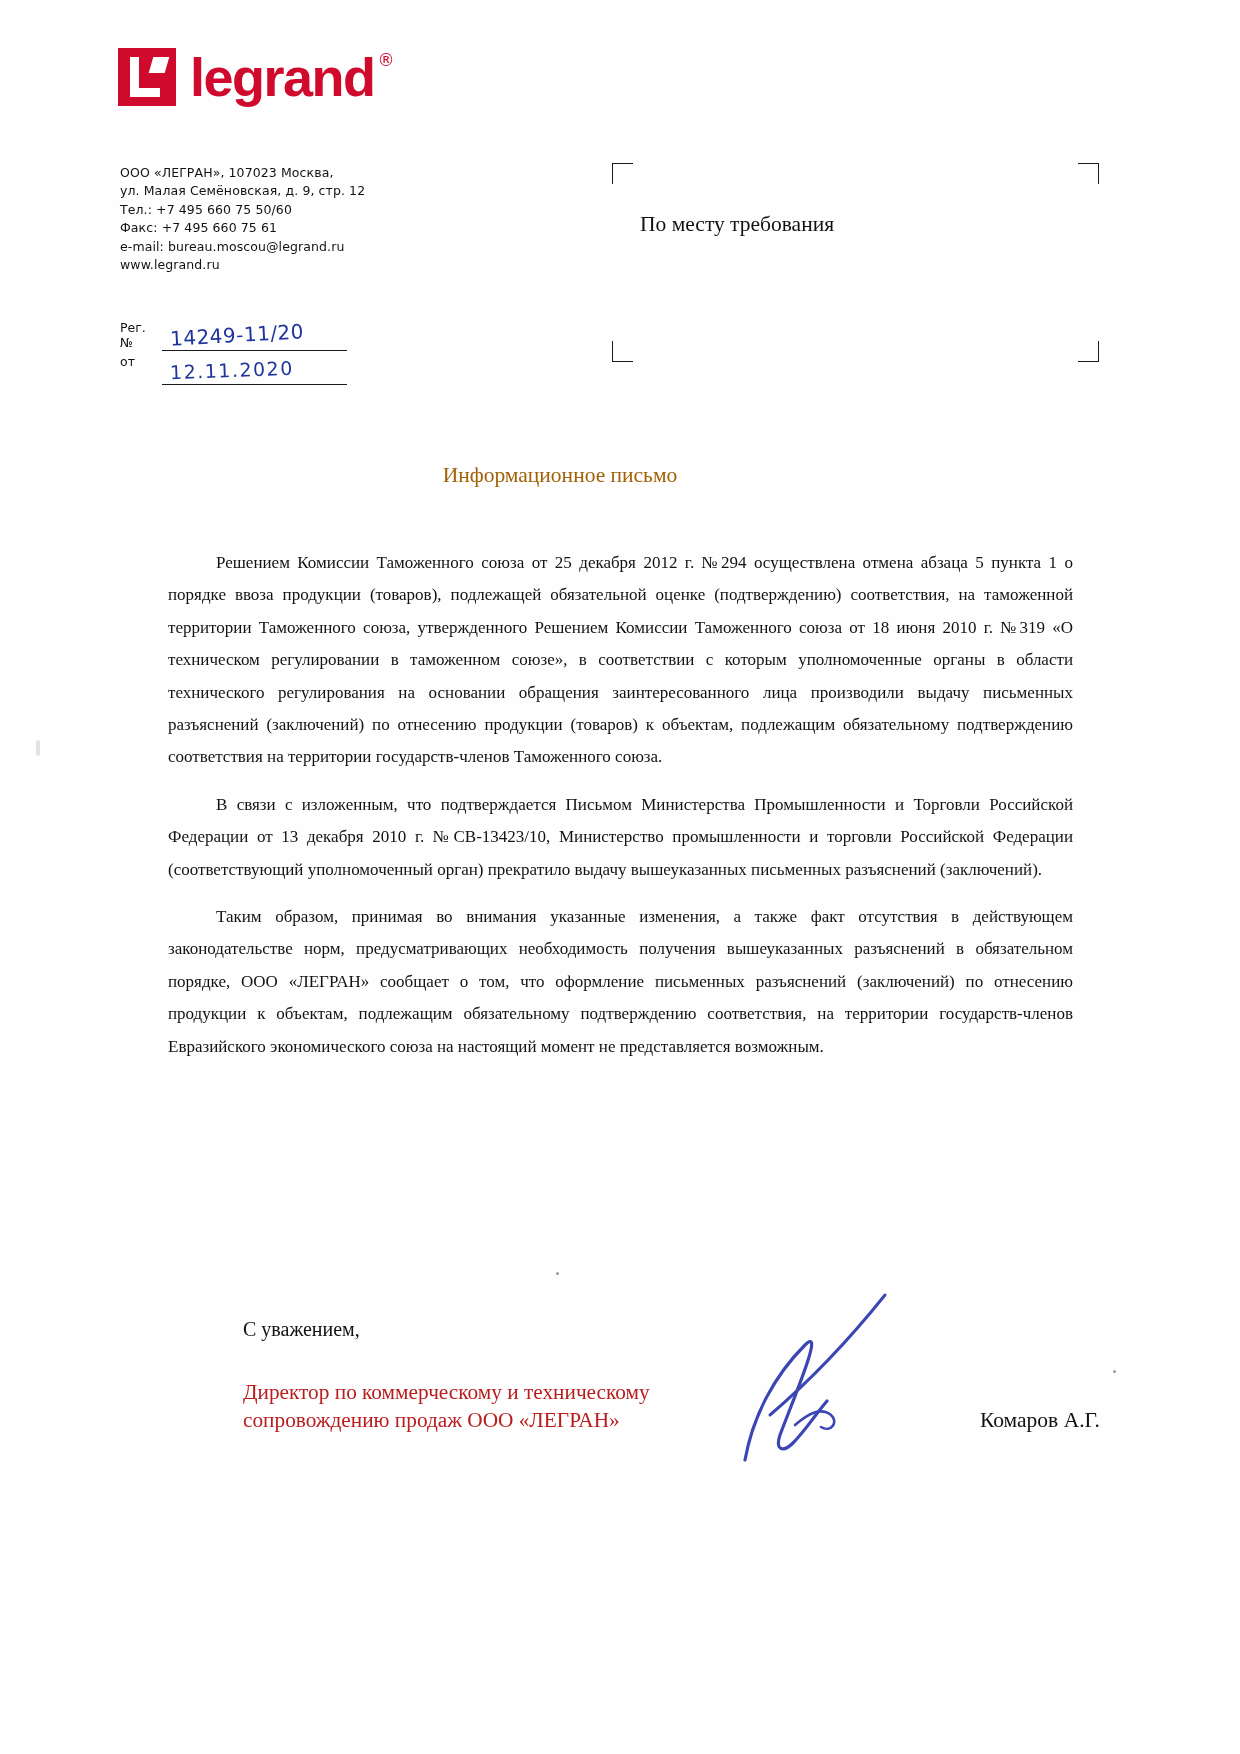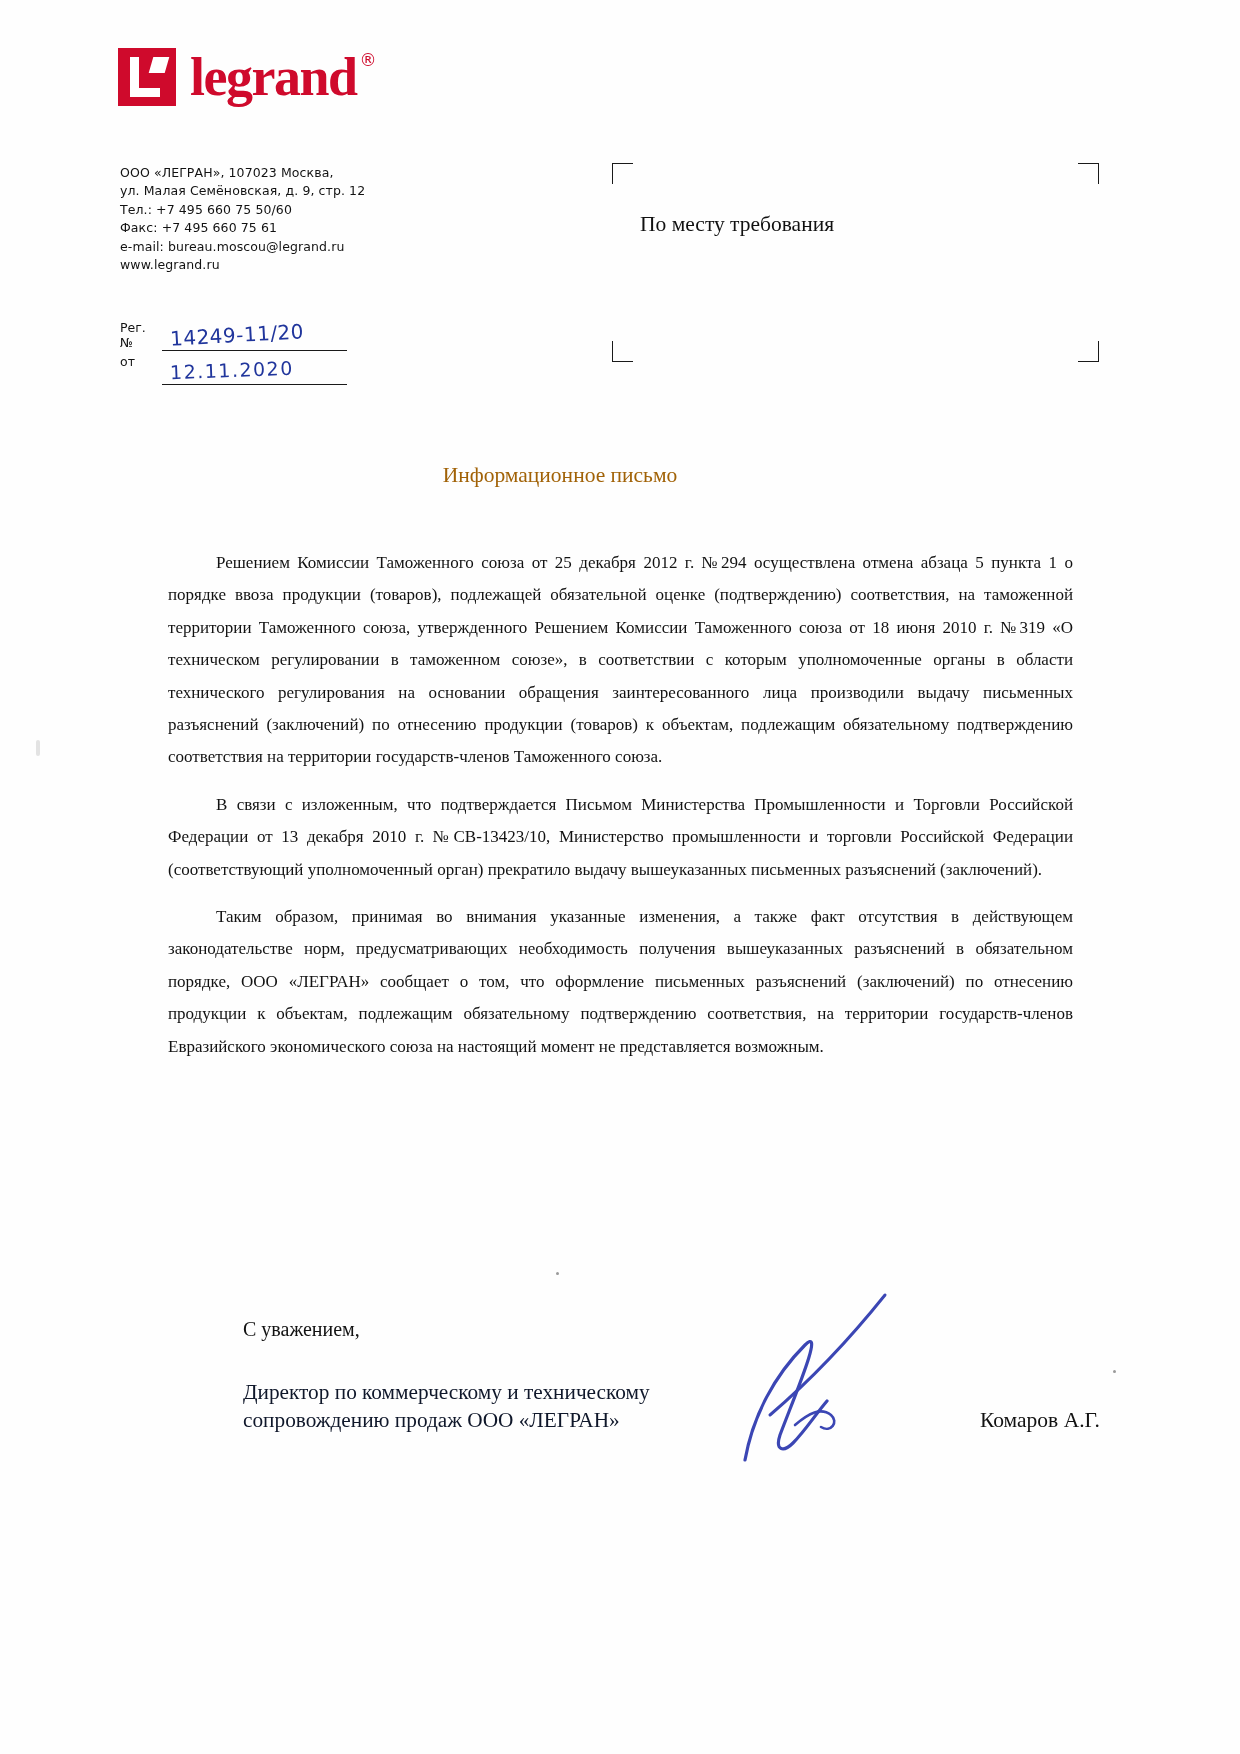--- a/index.html
+++ b/index.html
@@ -59,21 +59,21 @@
   .logo-mark i {
     position: absolute;
     right: 9px;
     top: 9px;
     width: 16px;
     height: 16px;
     background: #ffffff;
     transform: skewX(-16deg);
   }
   .logo-word {
-    font-family: Liberation Serif, serif;
+    font-family: Liberation Sans, sans-serif;
     font-weight: bold;
     font-size: 54px;
     letter-spacing: -1.5px;
     color: #cf0a2c;
     line-height: 58px;
   }
   .logo-reg {
     font-family: "DejaVu Sans", sans-serif;
     font-size: 17px;
     color: #cf0a2c;
@@ -188,21 +188,21 @@
     top: 1318px;
     font-size: 20px;
     color: #121212;
   }
   .sig-role {
     position: absolute;
     left: 243px;
     top: 1378px;
     font-size: 21.3px;
     line-height: 28px;
-    color: #0f172a;
+    color: #b91c1c;
     width: 500px;
   }
   .sig-name {
     position: absolute;
     left: 980px;
     top: 1408px;
     font-size: 21.5px;
     color: #121212;
   }
   .signature-svg {

